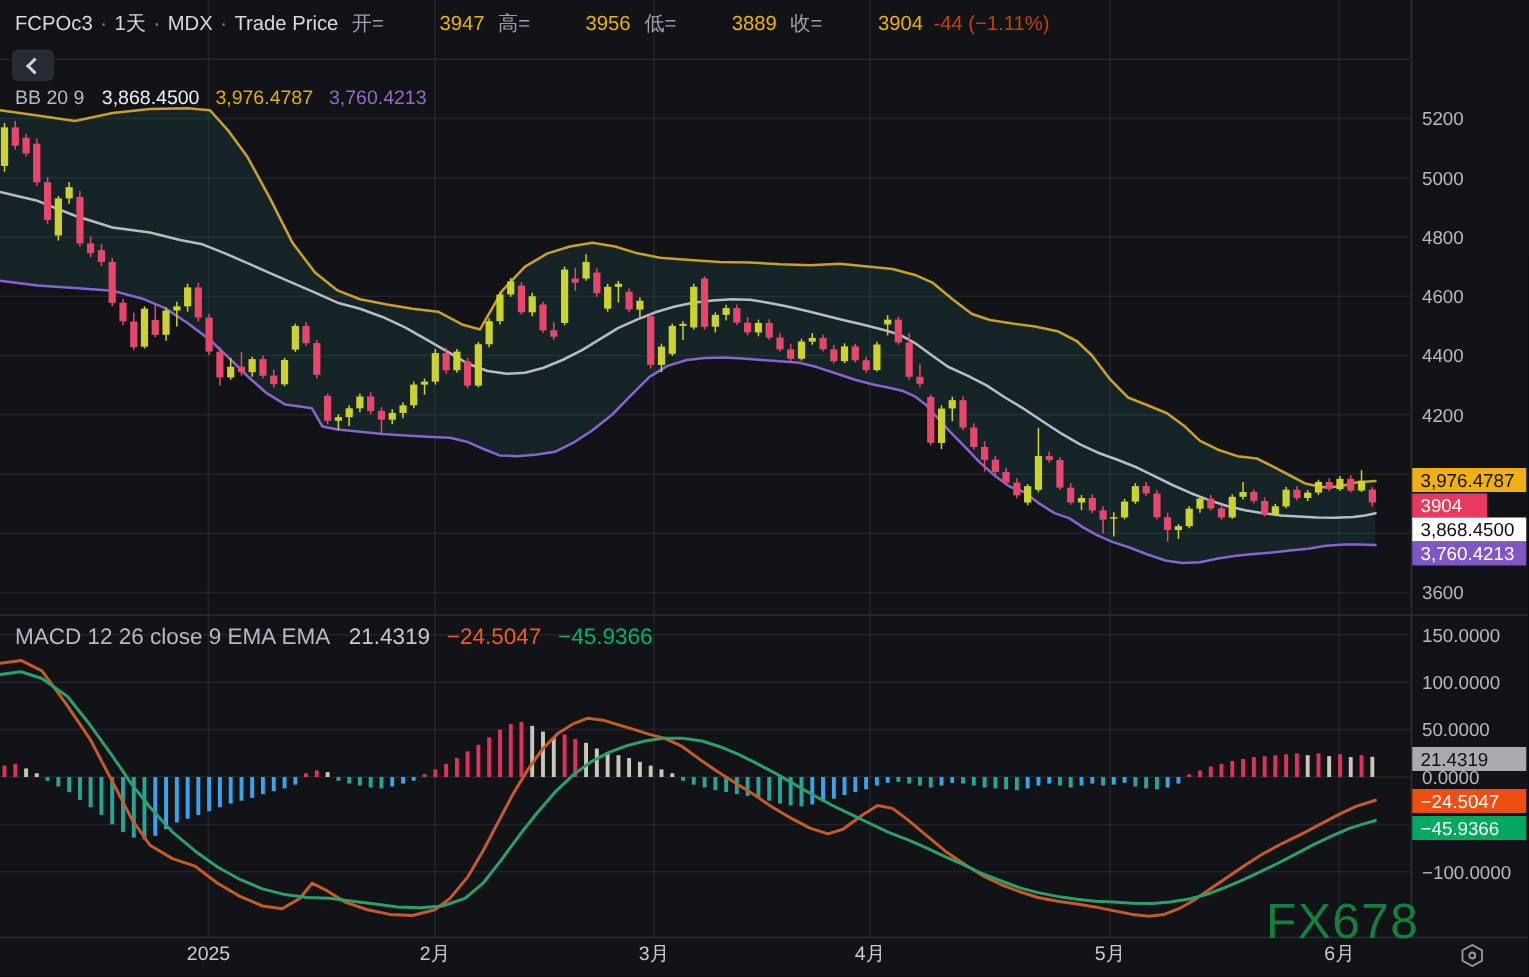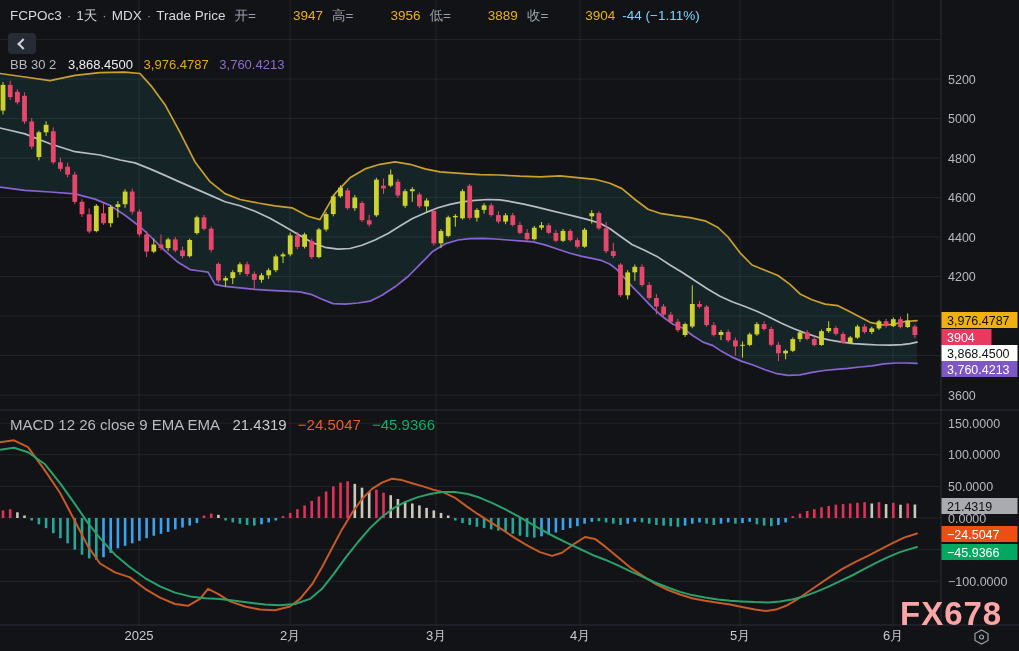--- a/index.html
+++ b/index.html
@@ -3,42 +3,42 @@
 <meta charset="utf-8">
 <style>
   html,body{margin:0;padding:0;background:#0b0c0e;}
   .stage{position:relative;width:1019px;height:651px;background:#121316;overflow:hidden;
          font-family:"Liberation Sans","DejaVu Sans",sans-serif;}
   #chart-svg{position:absolute;left:0;top:0;}
   .hdr{position:absolute;left:10px;top:7px;font-size:13.5px;color:#d6d9e0;white-space:nowrap;z-index:3;}
   .hdr .dim{color:#8d929c;margin:0 5px;}
   .hdr .qlab{color:#9aa0ab;margin-left:9px;}
   .hdr .qval{color:#eab308;margin-left:37px;}
-  .hdr .chg{color:#7dd3fc;margin-left:7px;}
+  .hdr .chg{color:#c2410c;margin-left:7px;}
   .back{position:absolute;left:8px;top:33px;width:28px;height:21px;background:#262b35;border:none;
         border-radius:4px;cursor:pointer;z-index:3;display:flex;align-items:center;justify-content:center;}
   .chev-l{display:block;width:6px;height:6px;border-left:2px solid #cfd3dc;border-bottom:2px solid #cfd3dc;
           transform:rotate(45deg);margin-left:2px;}
   .bbrow{position:absolute;left:10px;top:57px;font-size:13px;color:#b6bac2;white-space:nowrap;z-index:3;}
   .bbrow .v-basis{color:#eceef2;margin-left:8px;}
   .bbrow .v-upper{color:#e3ac08;margin-left:7px;}
   .bbrow .v-lower{color:#8e6cc8;margin-left:7px;}
   .macdrow{position:absolute;left:10px;top:416px;font-size:15px;color:#b6bac2;white-space:nowrap;z-index:3;}
   .macdrow .v-hist{color:#c6c9cf;margin-left:9px;}
   .macdrow .v-macd{color:#ec5b28;margin-left:7px;}
   .macdrow .v-sig{color:#00b26b;margin-left:7px;}
   .unitbox{position:absolute;right:5px;top:3px;width:68px;border:1px solid #3c414c;border-radius:7px;
            background:#141519;z-index:4;overflow:hidden;}
   .unitrow{height:26px;display:flex;align-items:center;padding:0 7px;color:#dde0e6;font-size:14.5px;cursor:pointer;}
   .unitrow + .unitrow{border-top:1px solid #33383f;}
   .unitrow span{flex:1;}
   .chev-d{display:block;width:5px;height:5px;border-right:1.6px solid #9aa0ab;border-bottom:1.6px solid #9aa0ab;
           transform:rotate(45deg);margin-top:-3px;}
-  .wm{position:absolute;left:900px;top:595px;font-size:33px;font-weight:700;letter-spacing:1px;
-      color:#fca5a5;z-index:5;pointer-events:none;}
+  .wm{position:absolute;left:844px;top:595px;font-size:33px;font-weight:400;letter-spacing:1px;
+      color:#15803d;z-index:5;pointer-events:none;}
   .gear{position:absolute;left:972px;top:629px;z-index:6;cursor:pointer;}
 </style>
 </head>
 <body>
 
 <div class="stage">
 
   <svg id="chart-svg" width="1019" height="651">
       <g>
         <line x1="139" y1="0" x2="139" y2="625" stroke="rgba(255,255,255,0.07)"></line>
@@ -508,21 +508,21 @@
   <div class="hdr">
     <span>FCPOc3</span><span class="dim">·</span><span>1天</span><span class="dim">·</span><span>MDX</span><span class="dim">·</span><span>Trade Price</span><span class="qlab">开=</span><span class="qval">3947</span><span class="qlab">高=</span><span class="qval">3956</span><span class="qlab">低=</span><span class="qval">3889</span><span class="qlab">收=</span><span class="qval">3904</span><span class="chg">-44 (−1.11%)</span>
   </div>
 
   <button class="back">
     <i class="chev-l"></i>
   </button>
 
   <div class="bbrow">
     <span>BB</span>
-    <span>30 2</span>
+    <span>20 9</span>
     <span class="v-basis">3,868.4500</span>
     <span class="v-upper">3,976.4787</span>
     <span class="v-lower">3,760.4213</span>
   </div>
 
   <div class="macdrow">
     <span>MACD</span>
     <span>12 26 close 9 EMA EMA</span>
     <span class="v-hist">21.4319</span>
     <span class="v-macd">−24.5047</span>

